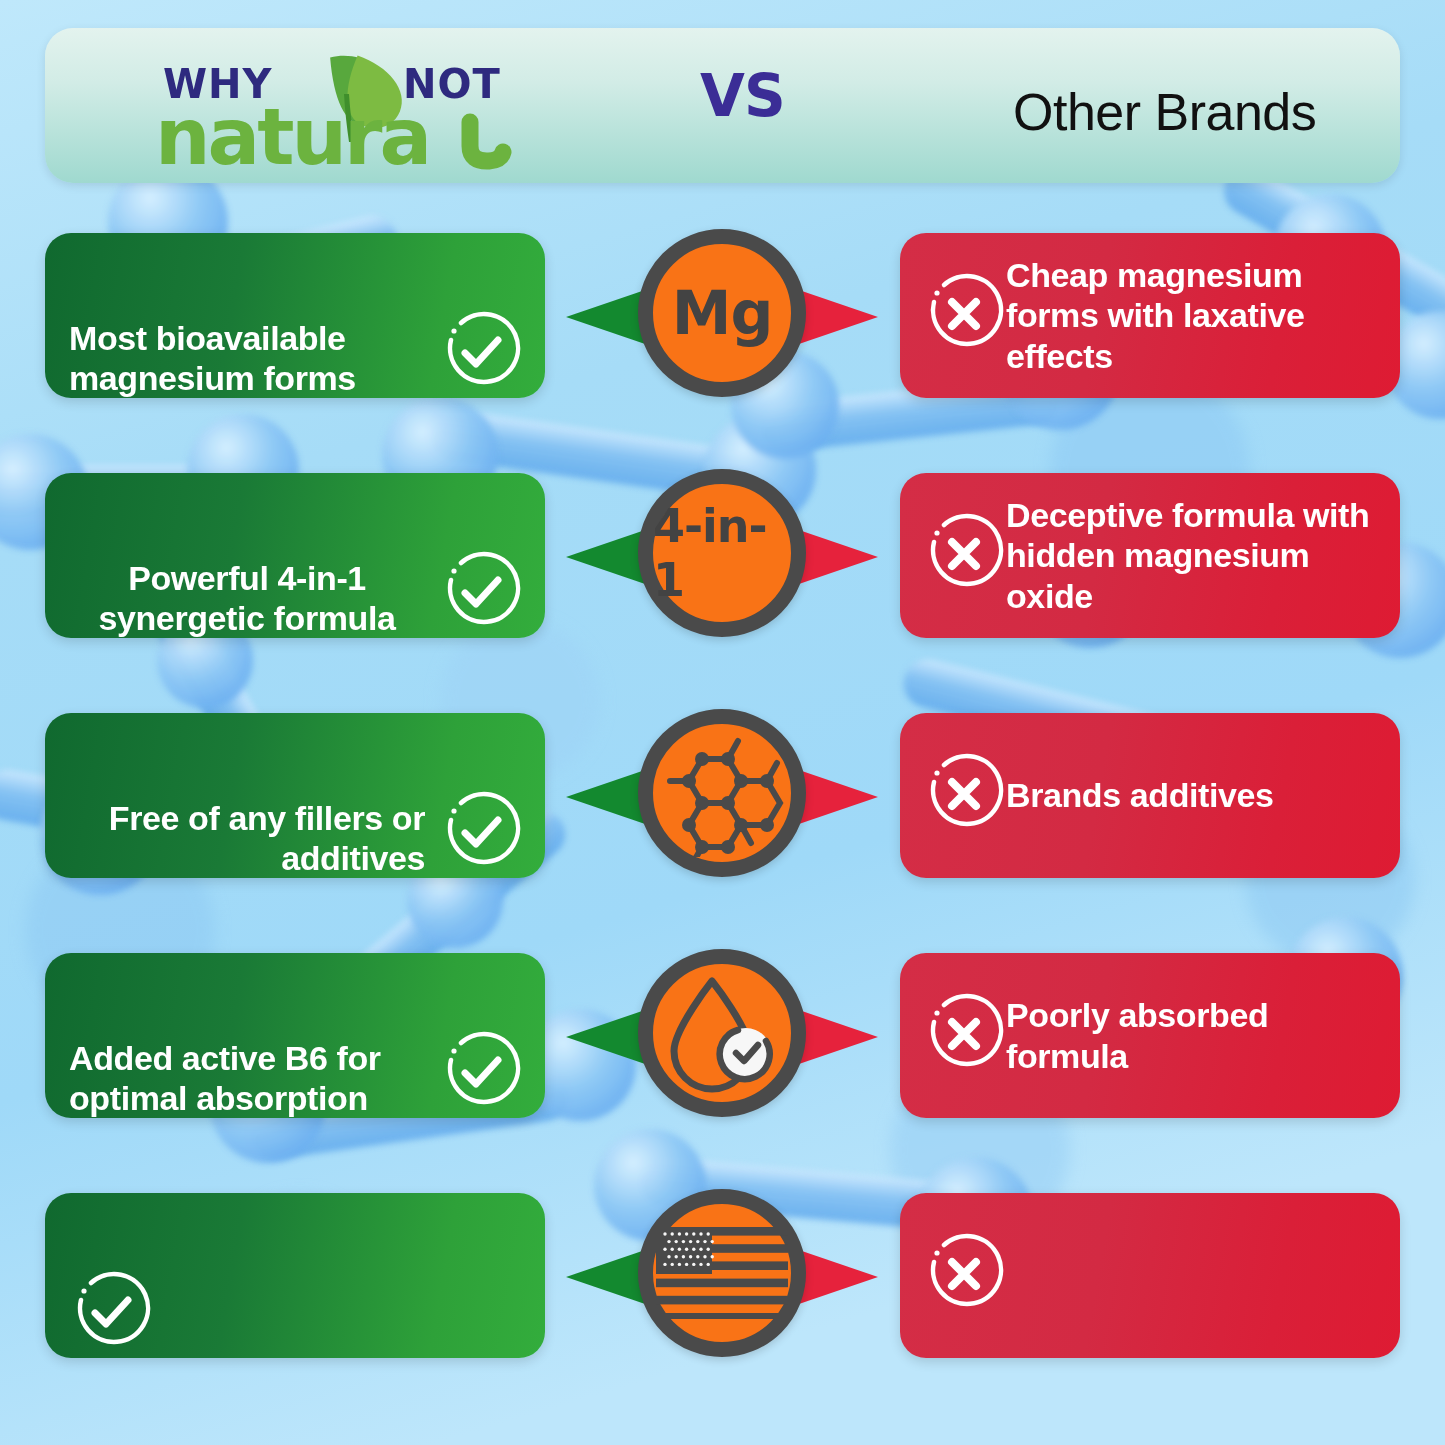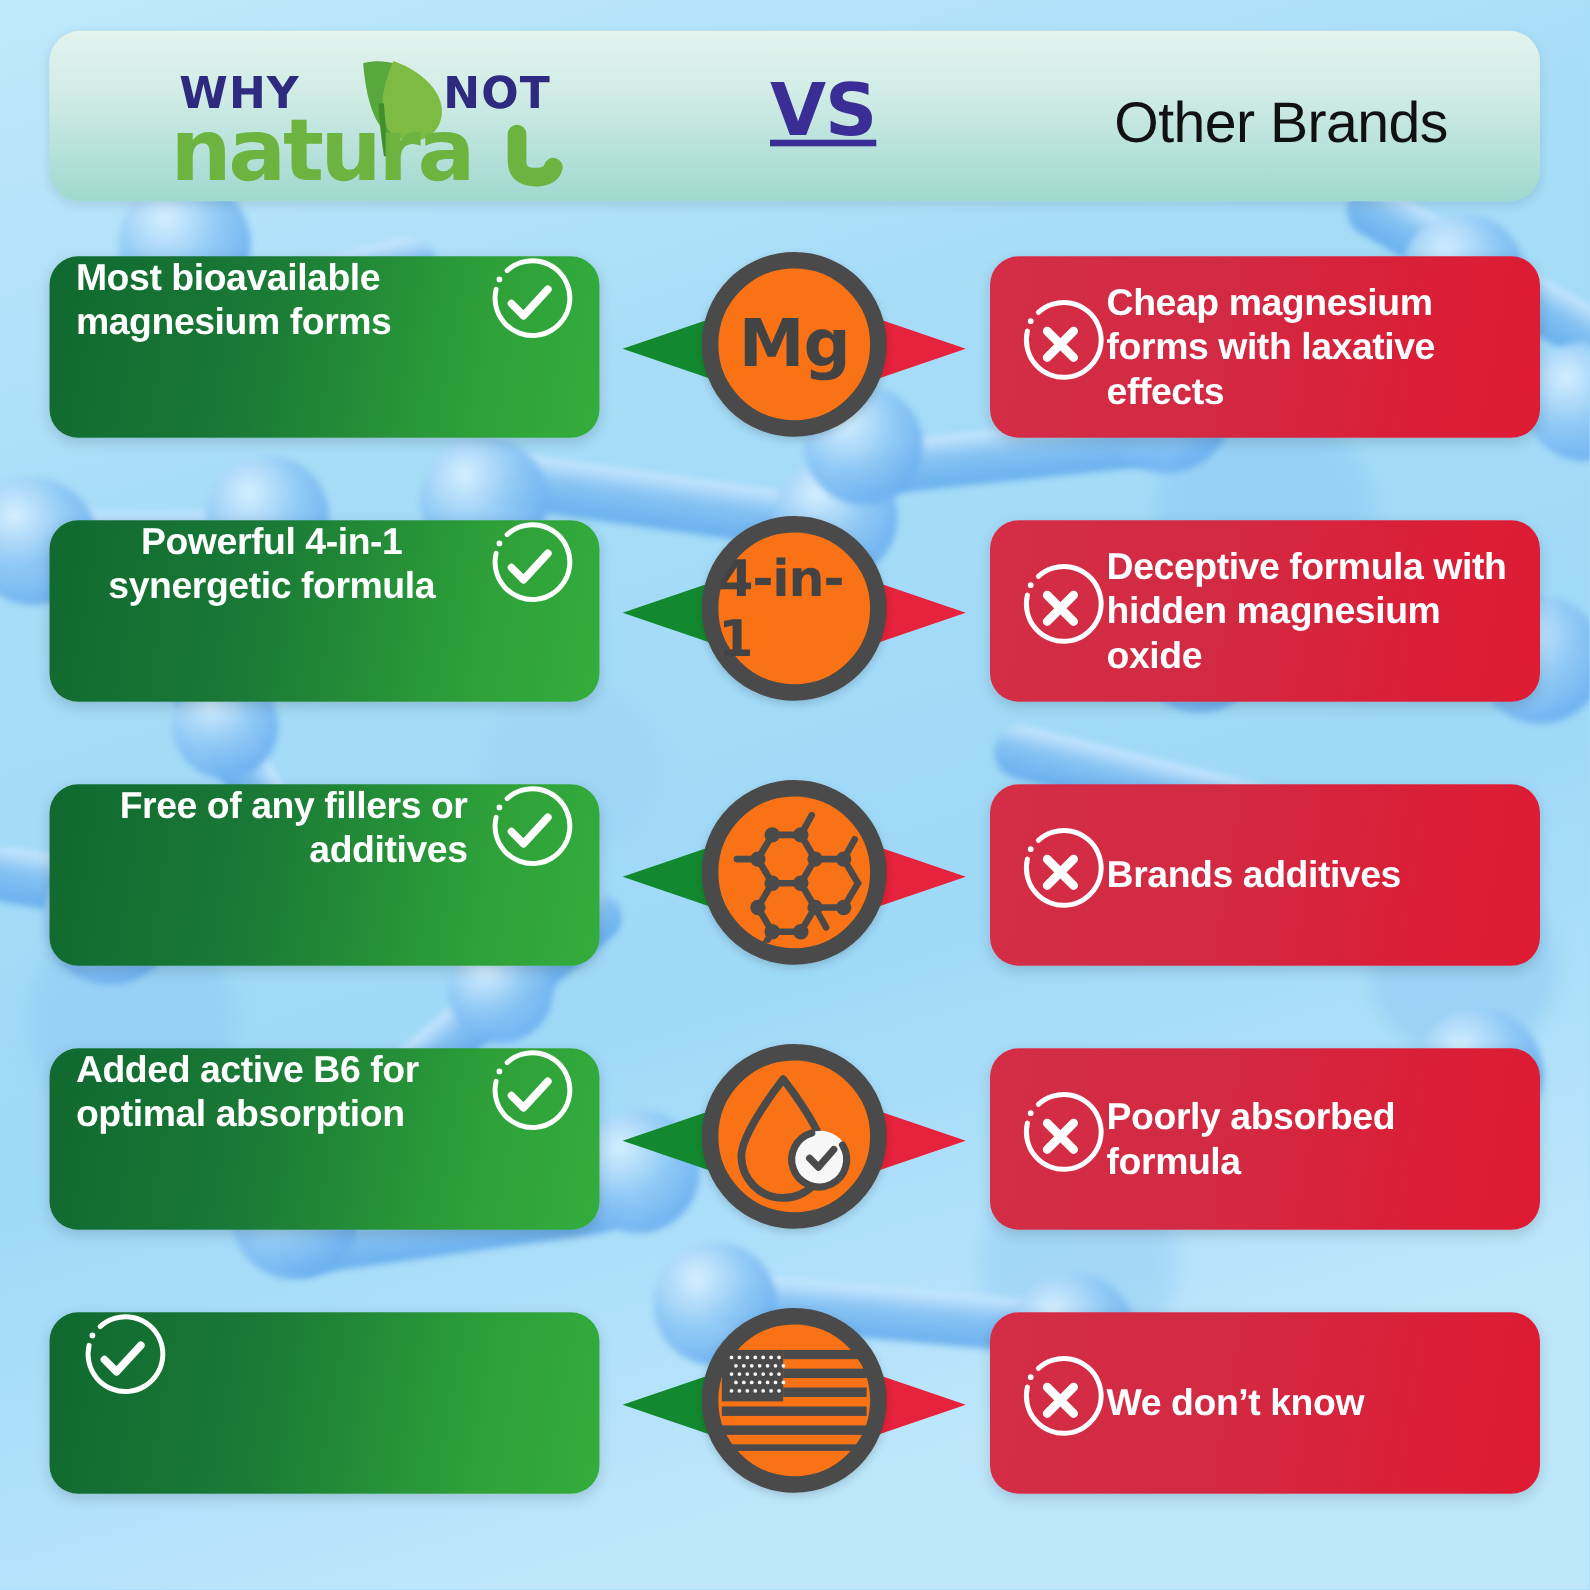--- a/index.html
+++ b/index.html
@@ -23,41 +23,40 @@
     box-shadow:0 3px 10px rgba(0,0,0,.10);
     z-index:5;
     display:flex; align-items:center;
   }
   .logo-wrap {
     position:absolute; left:100px; top:14px;
     width:400px; height:130px;
   }
   .vs-text {
     position:absolute; left:655px; top:34px;
-    font-size:66px; font-weight:bold; color:#3b2d96;
+    font-size:58px; font-weight:bold; color:#3b2d96;
     letter-spacing:-1px;
     font-family:"DejaVu Sans", sans-serif;
-    text-decoration:underline;
   }
   .other-brands {
     position:absolute; left:968px; top:54px;
     font-size:52px; color:#111; letter-spacing:-.5px;
   }
 
   
   .row { position:absolute; left:0; width:1445px; height:240px; z-index:4; }
 
   
   .card-green {
     position:absolute; left:45px; top:8px;
     width:500px; height:165px;
     border-radius:26px;
     background:linear-gradient(100deg,#10692f 0%,#1a7a36 38%,#2ea139 78%,#33ad3c 100%);
     box-shadow:0 4px 12px rgba(0,0,0,.14);
-    display:flex; align-items:flex-start;
+    display:flex; align-items:flex-end;
     padding:0 22px 0 24px;
     gap:14px;
   }
   .card-green .txt {
     flex:1; color:#fff; font-size:34px; line-height:1.18;
     font-weight:bold; letter-spacing:-.4px;
   }
   .card-green .ico { flex:0 0 auto; }
 
   
@@ -420,16 +419,15 @@
   </svg>
         </div>
     </div>
 
     <div class="card-red">
       <div class="ico"><svg width="84" height="84" viewBox="0 0 84 84">
     <path d="M22 13 A34 34 0 1 1 12 30" stroke="#fff" stroke-width="4.5" fill="none" stroke-linecap="round"></path>
     <circle cx="15" cy="21" r="2.6" fill="#fff"></circle>
     <path d="M30 30 L54 54 M54 30 L30 54" stroke="#fff" stroke-width="8" fill="none" stroke-linecap="round"></path>
   </svg></div>
-      <div class="txt">We don’t know</div>
     </div>
   </div>
   </div>
 
 </body></html>

